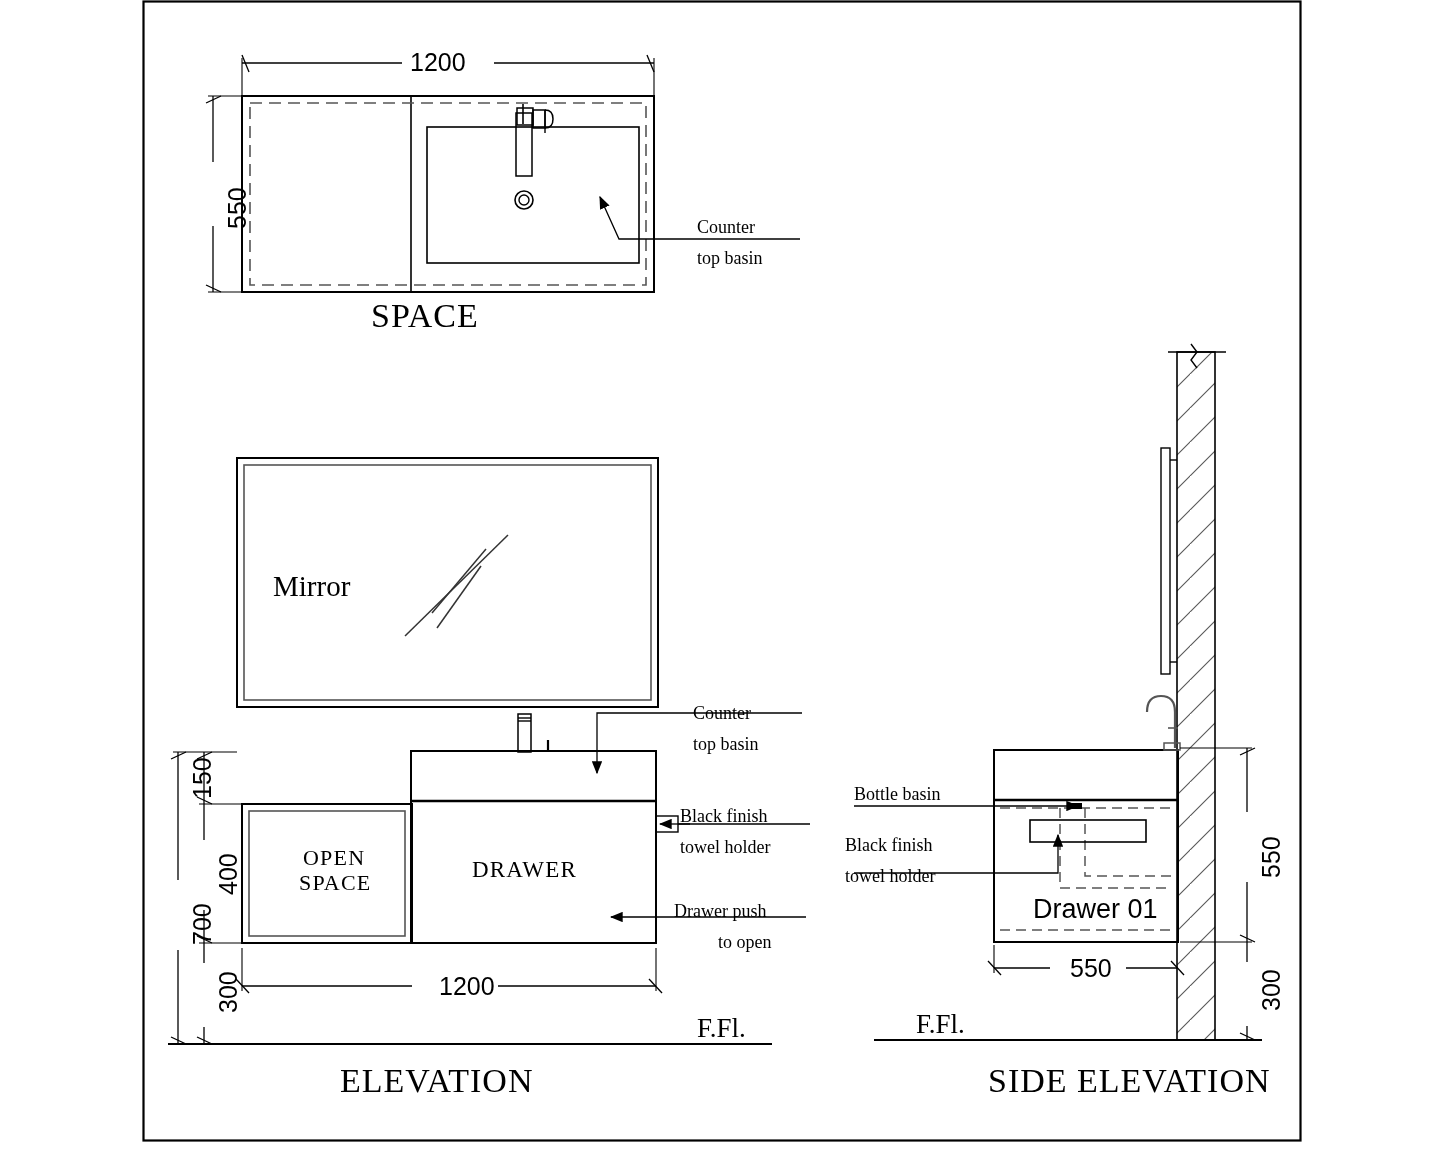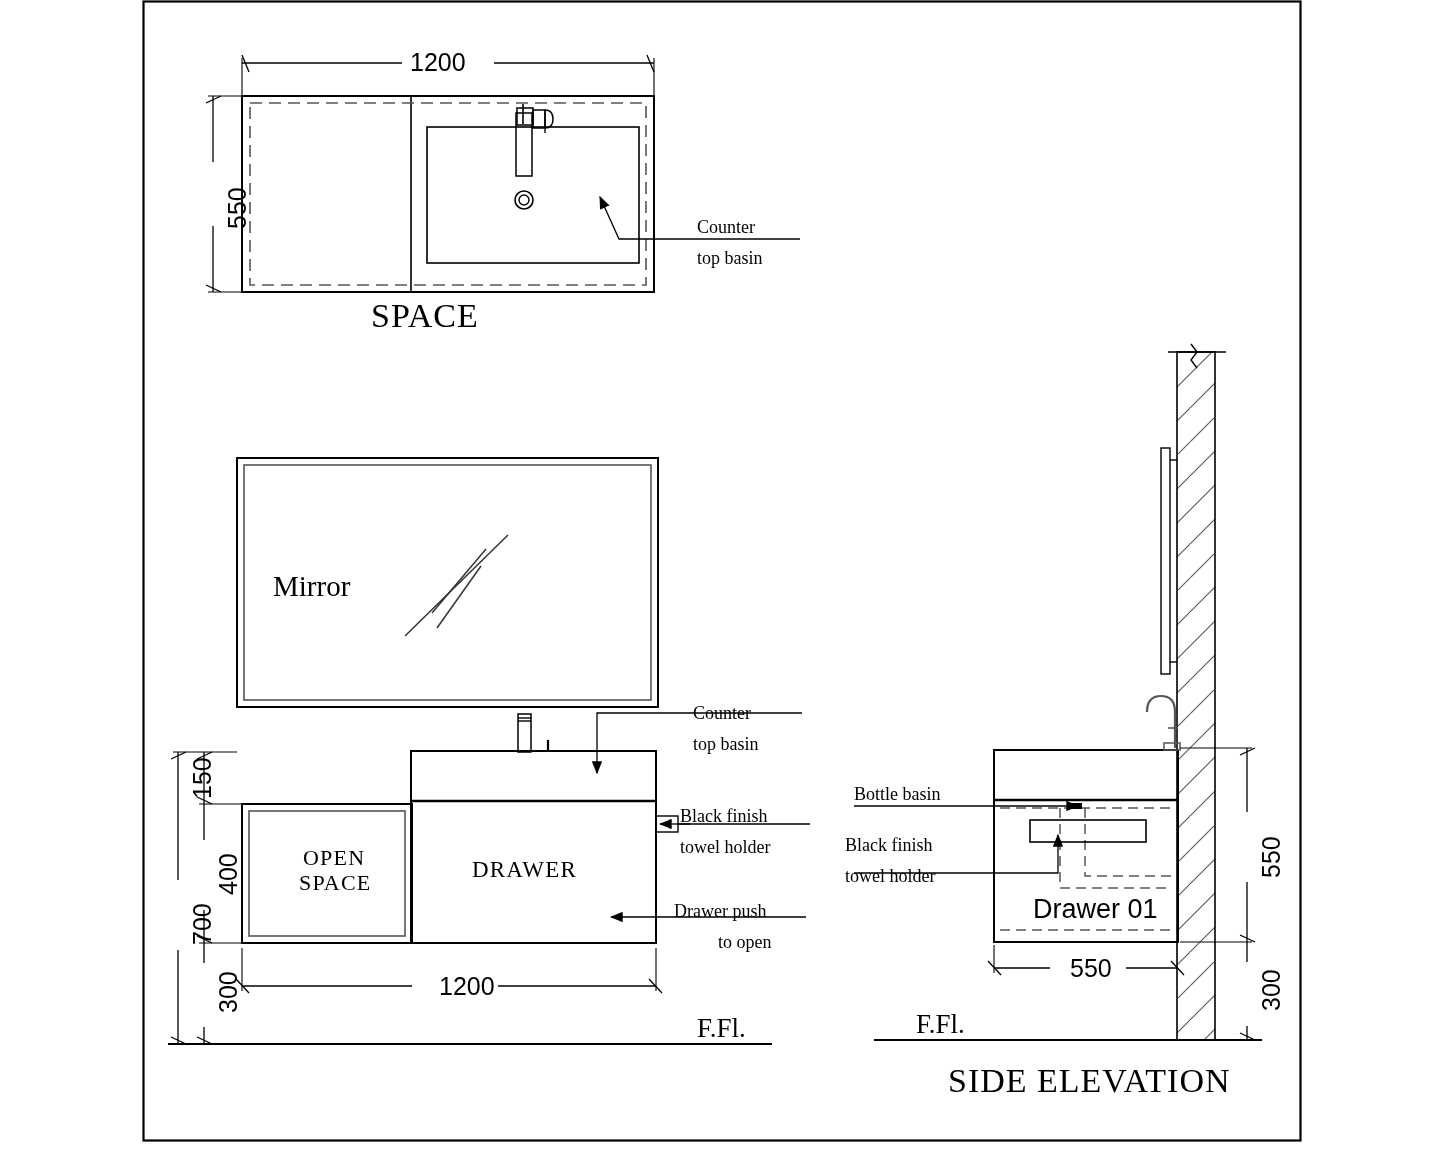--- a/index.html
+++ b/index.html
@@ -227,30 +227,31 @@
   <div class="txt note" style="left:693px;top:729px;">top basin</div>
 
   <div class="txt note" style="left:680px;top:801px;">Black finish</div>
   <div class="txt note" style="left:680px;top:832px;">towel holder</div>
 
   <div class="txt note" style="left:674px;top:896px;">Drawer push</div>
   <div class="txt note" style="left:674px;top:927px;margin-left:44px;">to open</div>
 
   <div class="txt ffl" style="left:697px;top:1013px;">F.Fl.</div>
 
+  <div class="txt viewtitle" style="left:340px;top:1062px;">ELEVATION</div>
 
   <div class="txt note" style="left:854px;top:779px;">Bottle basin</div>
 
   <div class="txt note" style="left:845px;top:830px;">Black finish</div>
   <div class="txt note" style="left:845px;top:861px;">towel holder</div>
 
   <div class="txt drawer01" style="left:1033px;top:894px;">Drawer 01</div>
 
   <div class="txt dimtxt" style="left:1070px;top:954px;">550</div>
 
   <div class="txt dimtxt vert" style="left:1257px;top:878px;transform:rotate(-90deg);">550</div>
   <div class="txt dimtxt vert" style="left:1257px;top:1011px;transform:rotate(-90deg);">300</div>
 
   <div class="txt ffl" style="left:916px;top:1009px;">F.Fl.</div>
 
-  <div class="txt viewtitle" style="left:948px;top:1062px;text-align:center;">SIDE ELEVATION</div>
+  <div class="txt viewtitle" style="left:988px;top:1062px;text-align:center;">SIDE ELEVATION</div>
 
 </div>
 
 </body></html>

